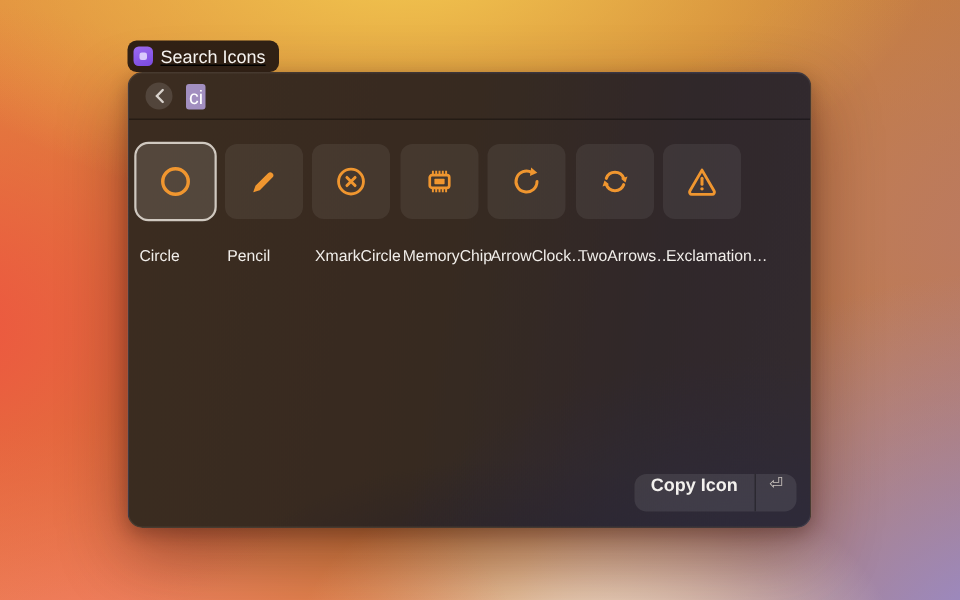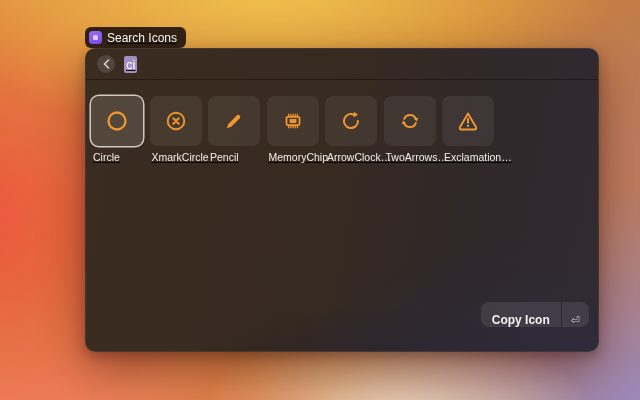--- a/index.html
+++ b/index.html
@@ -18,28 +18,28 @@
   .app-badge { position: absolute; left: 85px; top: 27px; height: 21px;
     display: flex; align-items: center; gap: 5px; padding: 0 9px 0 4px;
     background: rgba(34,23,17,0.93); border-radius: 6px; z-index: 3; text-decoration: underline; }
   .app-badge-icon { width: 13px; height: 13px; border-radius: 3.5px;
     background: linear-gradient(160deg, #9d6bf0, #7a4ae0);
     display: flex; align-items: center; justify-content: center; }
   .app-badge-icon::after { content: ""; width: 5px; height: 5px; border-radius: 1.5px;
     background: rgba(230,220,255,0.85); }
   .app-badge-label { color: #f5f2ef; font-size: 12px; }
 
-  .window { position: absolute; left: 85px; top: 48px; width: 514px; height: 304px;
+  .window { position: absolute; left: 85px; top: 48px; width: 456px; height: 304px;
     border-radius: 10px; overflow: hidden; z-index: 2;
     border: 1px solid rgba(255,255,255,0.07);
     box-shadow: 0 18px 45px rgba(60,18,14,0.45), 0 4px 12px rgba(50,15,10,0.3);
     background:
       radial-gradient(90% 85% at 92% 115%, #2c2a3d 0%, rgba(44,42,61,0) 62%),
       radial-gradient(70% 55% at 55% 118%, #272028 0%, rgba(39,32,40,0) 60%),
-      linear-gradient(100deg, #3b2c20 0%, #372a20 45%, #30282a 75%, #322a30 100%); text-decoration: underline; }
+      linear-gradient(100deg, #3b2c20 0%, #372a20 45%, #30282a 75%, #322a30 100%); }
 
   .toolbar { position: relative; height: 31px; display: flex; align-items: center;
     padding: 0 9px 0 11px; border-bottom: 1px solid rgba(0,0,0,0.35); }
   .back-button { width: 18px; height: 18px; border-radius: 50%; flex: none;
     background: rgba(255,255,255,0.12); display: flex; align-items: center;
     justify-content: center; cursor: pointer; }
   .search-input { margin-left: 9px; flex: 1; font-size: 13px; color: #f2efec;
     display: flex; align-items: center; cursor: text; }
   .search-selection { background: #a28fc0; color: #ffffff; border-radius: 2px;
     padding: 1px 2px; line-height: 15px; }
@@ -51,25 +51,25 @@
   .dropdown-label { font-size: 11.5px; color: #f2efec; font-weight: 500; }
   .dropdown-chevron { margin-left: auto; display: flex; }
 
   .results-grid { display: flex; gap: 6.5px; padding: 16px 5px 0 5px; }
   .result-cell { width: 52px; flex: none; cursor: pointer; }
   .tile { width: 52px; height: 50px; border-radius: 8px;
     background: rgba(255,255,255,0.065); display: flex; align-items: center;
     justify-content: center; }
   .result-cell.selected .tile { background: rgba(255,255,255,0.13);
     box-shadow: 0 0 0 1.5px rgba(235,229,221,0.85); }
-  .result-label { margin-top: 5px; font-size: 10.5px; color: #f1eeea;
+  .result-label { margin-top: 19px; font-size: 10.5px; color: #f1eeea;
     white-space: nowrap; padding-left: 2px; }
 
-  .action-button { position: absolute; right: 9px; bottom: 24px; height: 25px;
-    display: flex; align-items: flex-end; border-radius: 8px; overflow: hidden;
+  .action-button { position: absolute; right: 9px; bottom: 10px; height: 25px;
+    display: flex; align-items: flex-start; border-radius: 8px; overflow: hidden;
     background: rgba(255,255,255,0.09); cursor: pointer; }
   .action-label { padding: 0 11px; font-size: 12px; font-weight: 600; color: #f3f1ee; }
   .action-divider { width: 1px; align-self: stretch; background: rgba(0,0,0,0.32); }
   .key-hint { padding: 0 9px; font-size: 11px; color: #c9c3bd; }
 
   svg { display: block; }
 </style>
 </head>
 <body>
 
@@ -100,34 +100,34 @@
           <svg width="24" height="24" viewBox="0 0 24 24">
         <circle cx="12" cy="12" r="8.5" fill="none" stroke="#F0962F" stroke-width="2.3"></circle>
       </svg>
         </div>
       <div class="result-label">Circle</div>
     </div>
 
     <div class="result-cell">
       <div class="tile">
           <svg width="24" height="24" viewBox="0 0 24 24">
+        <path d="M4.8 19.2 L6.3 14.9 L14.7 6.5 A2.05 2.05 0 0 1 17.6 9.4 L9.2 17.8 Z" fill="#F0962F"></path>
+      </svg>
+        </div>
+      <div class="result-label">Pencil</div>
+    </div>
+
+    <div class="result-cell">
+      <div class="tile">
+          <svg width="24" height="24" viewBox="0 0 24 24">
         <circle cx="12" cy="12" r="8.3" fill="none" stroke="#F0962F" stroke-width="1.9"></circle>
         <path d="M9.3 9.3 L14.7 14.7 M14.7 9.3 L9.3 14.7" stroke="#F0962F" stroke-width="2" stroke-linecap="round"></path>
       </svg>
         </div>
       <div class="result-label">XmarkCircle</div>
-    </div>
-
-    <div class="result-cell">
-      <div class="tile">
-          <svg width="24" height="24" viewBox="0 0 24 24">
-        <path d="M4.8 19.2 L6.3 14.9 L14.7 6.5 A2.05 2.05 0 0 1 17.6 9.4 L9.2 17.8 Z" fill="#F0962F"></path>
-      </svg>
-        </div>
-      <div class="result-label">Pencil</div>
     </div>
 
 
     <div class="result-cell">
       <div class="tile">
           <svg width="24" height="24" viewBox="0 0 24 24">
         <g stroke="#F0962F" stroke-width="1.3">
           <path d="M7.6 4.8 V7 M9.8 4.8 V7 M12 4.8 V7 M14.2 4.8 V7 M16.4 4.8 V7"></path>
           <path d="M7.6 17 V19.2 M9.8 17 V19.2 M12 17 V19.2 M14.2 17 V19.2 M16.4 17 V19.2"></path>
         </g>

